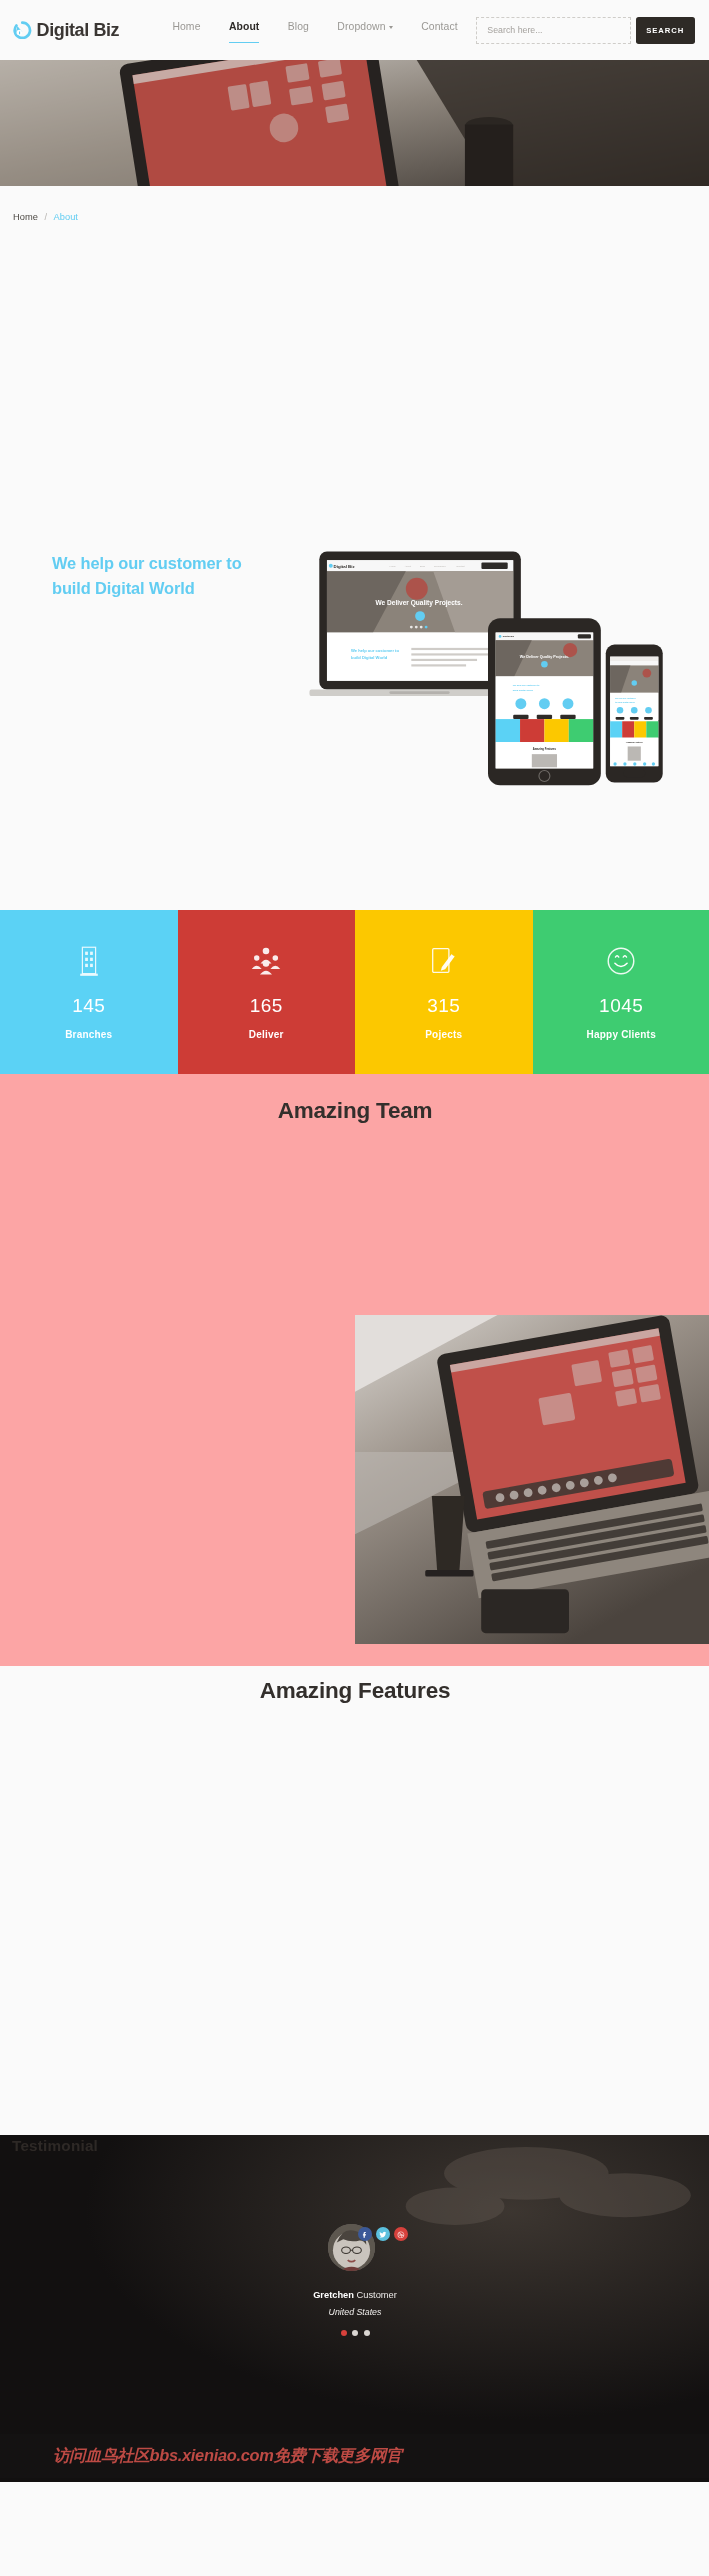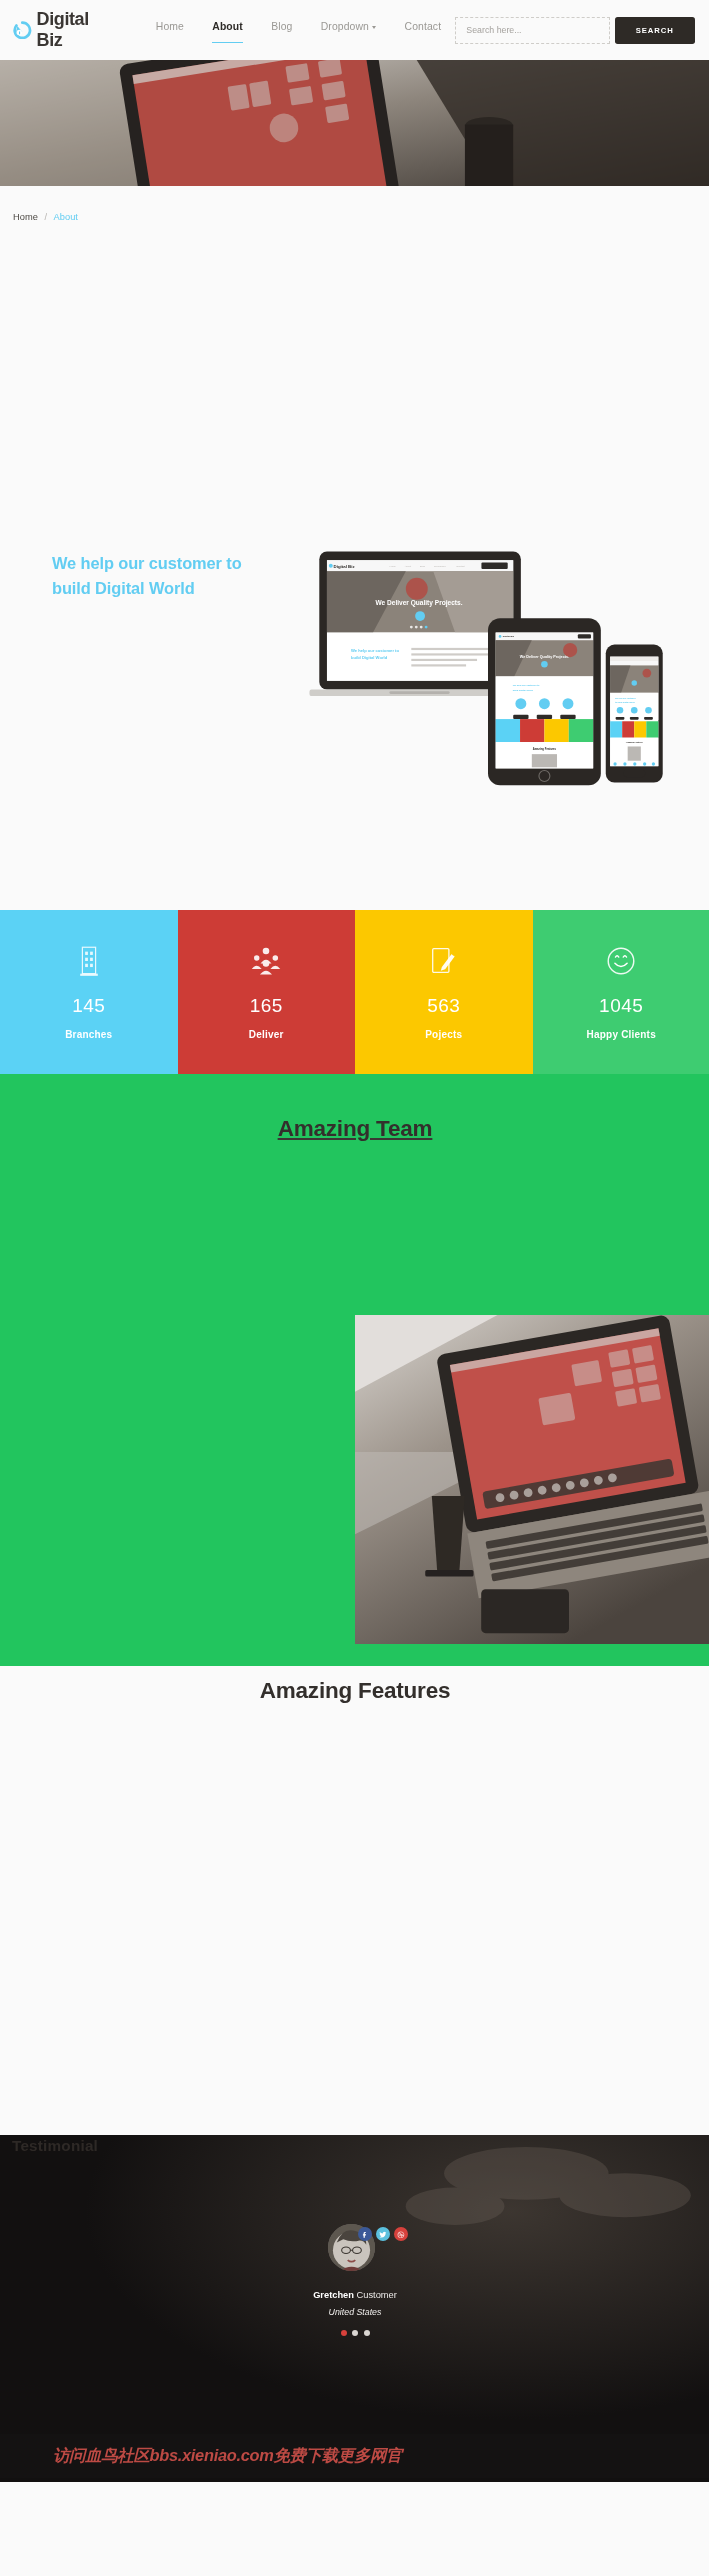--- a/index.html
+++ b/index.html
@@ -60,21 +60,21 @@
     border:0.5px dashed #cfcdc9;
     background:transparent;
     font-family:"Liberation Sans", sans-serif;
     font-size:8.8px;
     color:#8d8b87;
     padding:0 10px;
     outline:none;
   }
   .search-input::placeholder { color:#a5a29e; }
   .search-btn {
-    width:80px;
+    width:59px;
     border:0;
     background:#2e2a26;
     color:#fff;
     font-family:"Liberation Sans", sans-serif;
     font-size:7.7px;
     font-weight:bold;
     letter-spacing:0.9px;
     border-radius:2.7px;
     margin-left:4.4px;
     cursor:pointer;
@@ -143,21 +143,21 @@
   .counter-label { font-size:10px; font-weight:bold; letter-spacing:0.2px; }
 
   
   .section-title {
     text-align:center;
     font-size:22.5px;
     font-weight:bold;
     color:#332f2c;
     letter-spacing:-0.2px;
   }
-  .team-section { background:#22c55e; padding-top:42px; height:592px; position:relative;text-decoration:underline; }
+  .team-section { background:#fca5a5; padding-top:24px; height:592px; position:relative; }
   .team-photo {
     position:absolute;
     left:355px; top:241px;
     width:355px; height:329px;
     overflow:hidden;
   }
   .team-photo svg { width:100%; height:100%; display:block; }
 
   .features-section { background:#fafafa; padding-top:12px; height:469px; }
 
@@ -491,21 +491,21 @@
     </div>
 
     <div class="counter" style="background:#fcc800">
       <div class="counter-icon">
         <svg width="27" height="31" viewBox="0 0 50 56">
           <rect x="5" y="6" width="30" height="44" rx="2" fill="none" stroke="#fff" stroke-width="2.4" opacity="0.9"></rect>
           <path d="M22 40 L40 16 L46 20 L28 44 L20 47 Z" fill="#fff" opacity="0.95"></path>
           <path d="M40 16 L46 20" stroke="#fcc800" stroke-width="1.4"></path>
         </svg>
       </div>
-      <div class="counter-num">563</div>
+      <div class="counter-num">315</div>
       <div class="counter-label">Pojects</div>
     </div>
 
     <div class="counter" style="background:#3ecc71">
       <div class="counter-icon">
         <svg width="30" height="30" viewBox="0 0 54 54">
           <circle cx="27" cy="27" r="23" fill="none" stroke="#fff" stroke-width="2.6" opacity="0.9"></circle>
           <path d="M17 20 q3 -5 6 0" stroke="#fff" stroke-width="2.4" fill="none" stroke-linecap="round"></path>
           <path d="M31 20 q3 -5 6 0" stroke="#fff" stroke-width="2.4" fill="none" stroke-linecap="round"></path>
           <path d="M16 31 q11 12 22 0" stroke="#fff" stroke-width="2.6" fill="none" stroke-linecap="round"></path>

